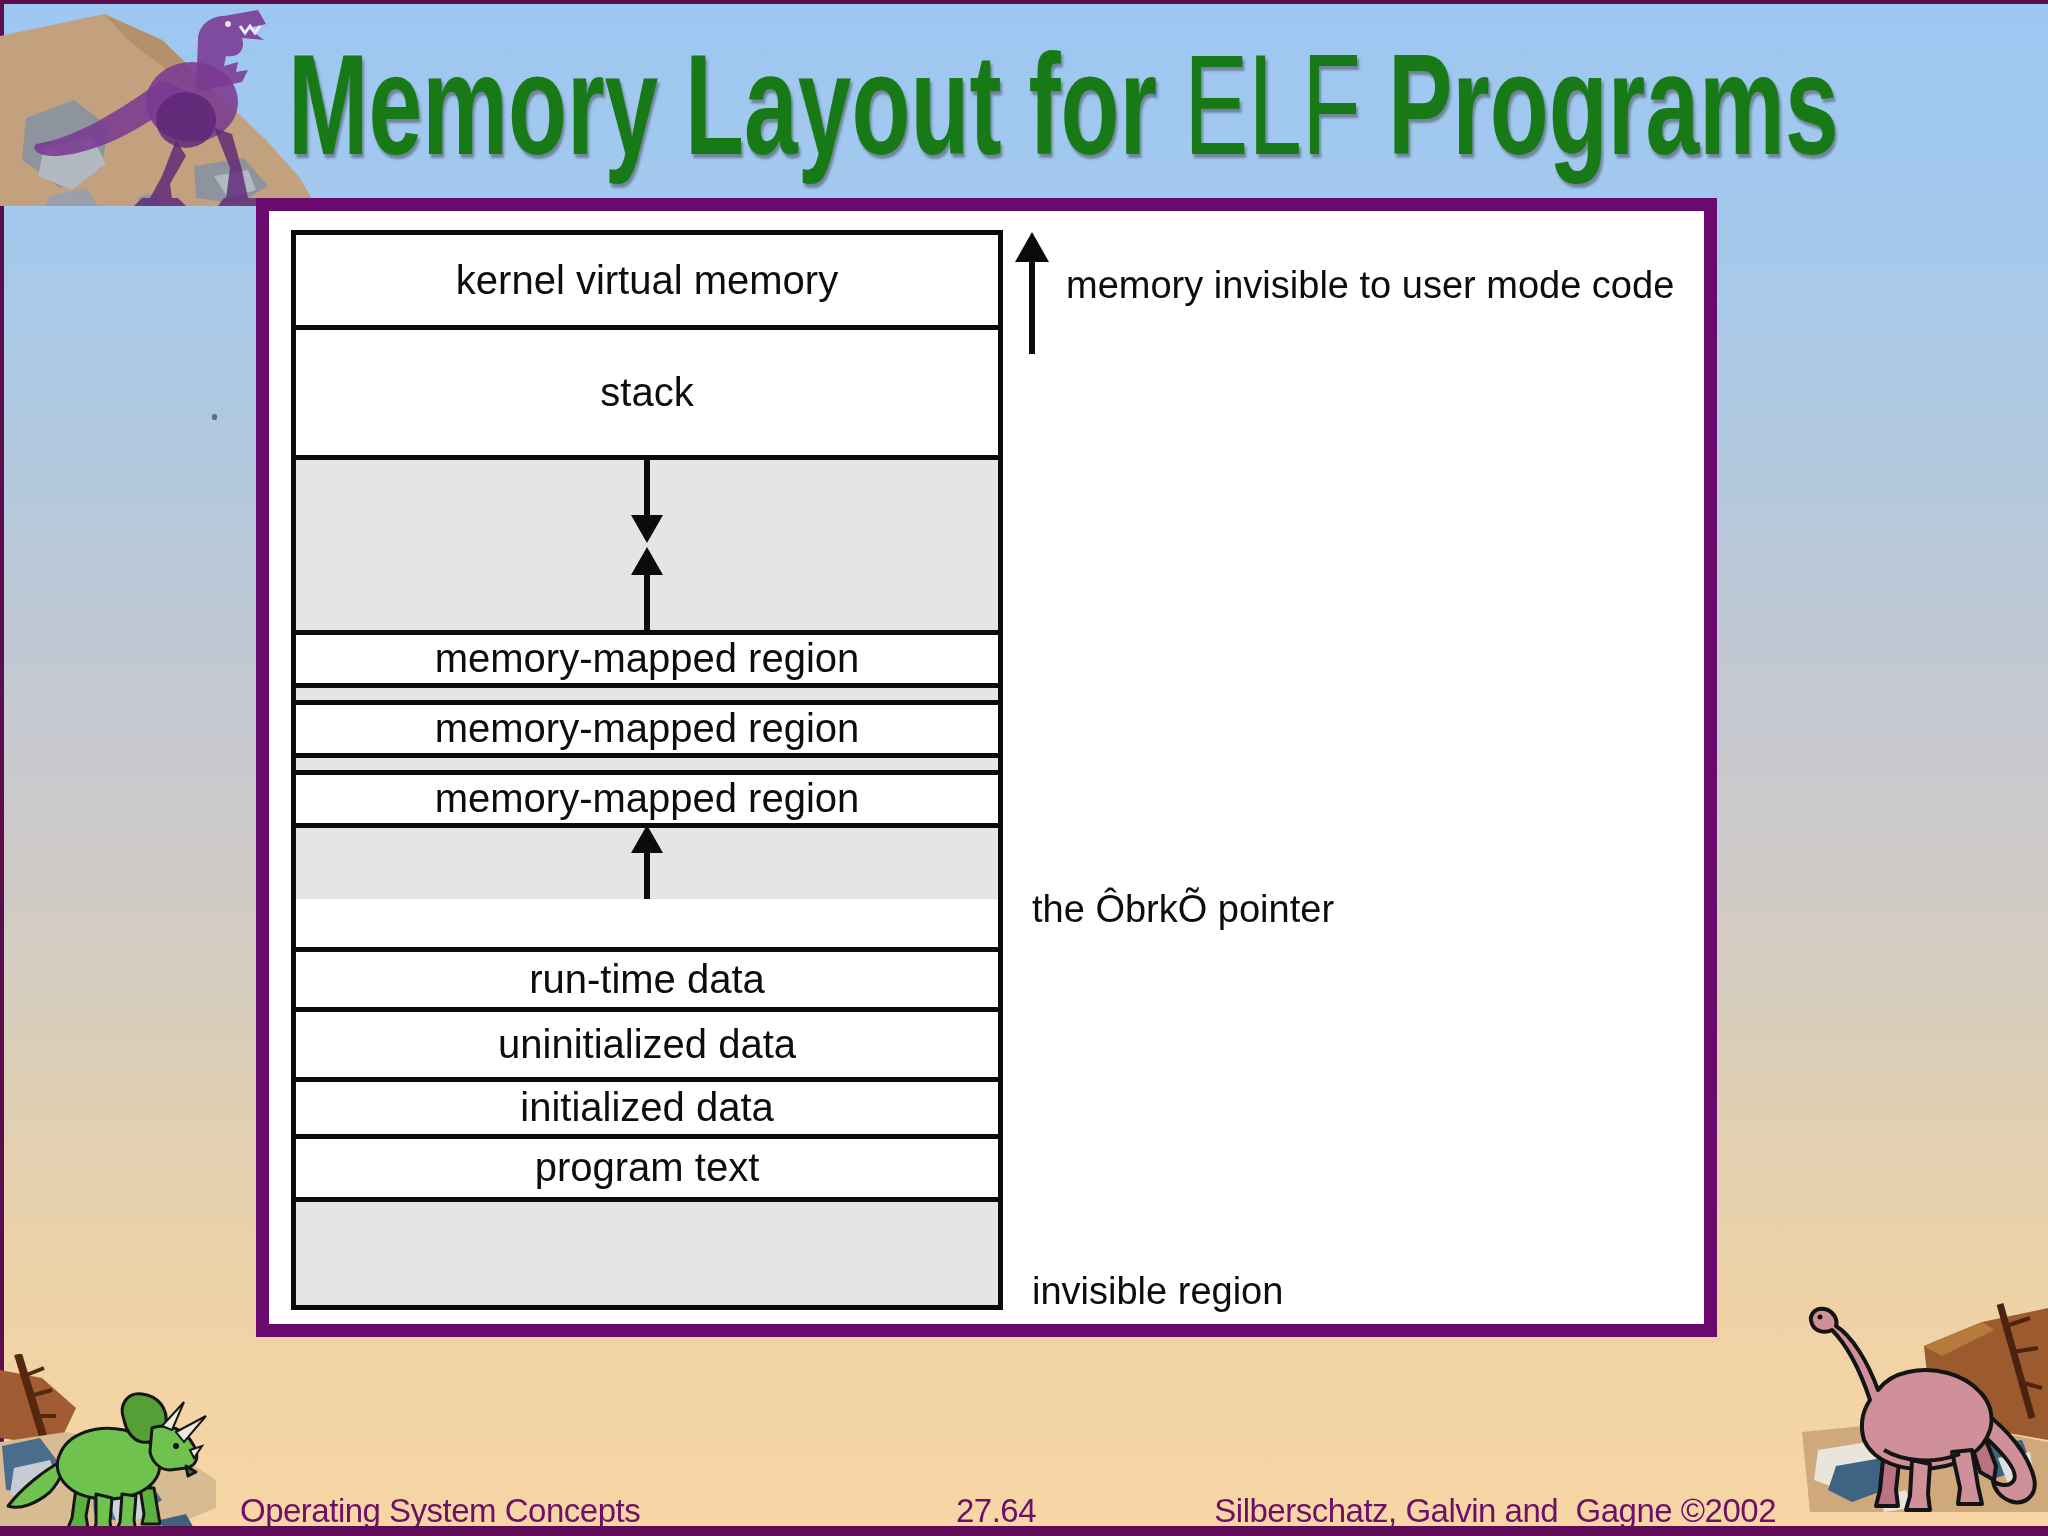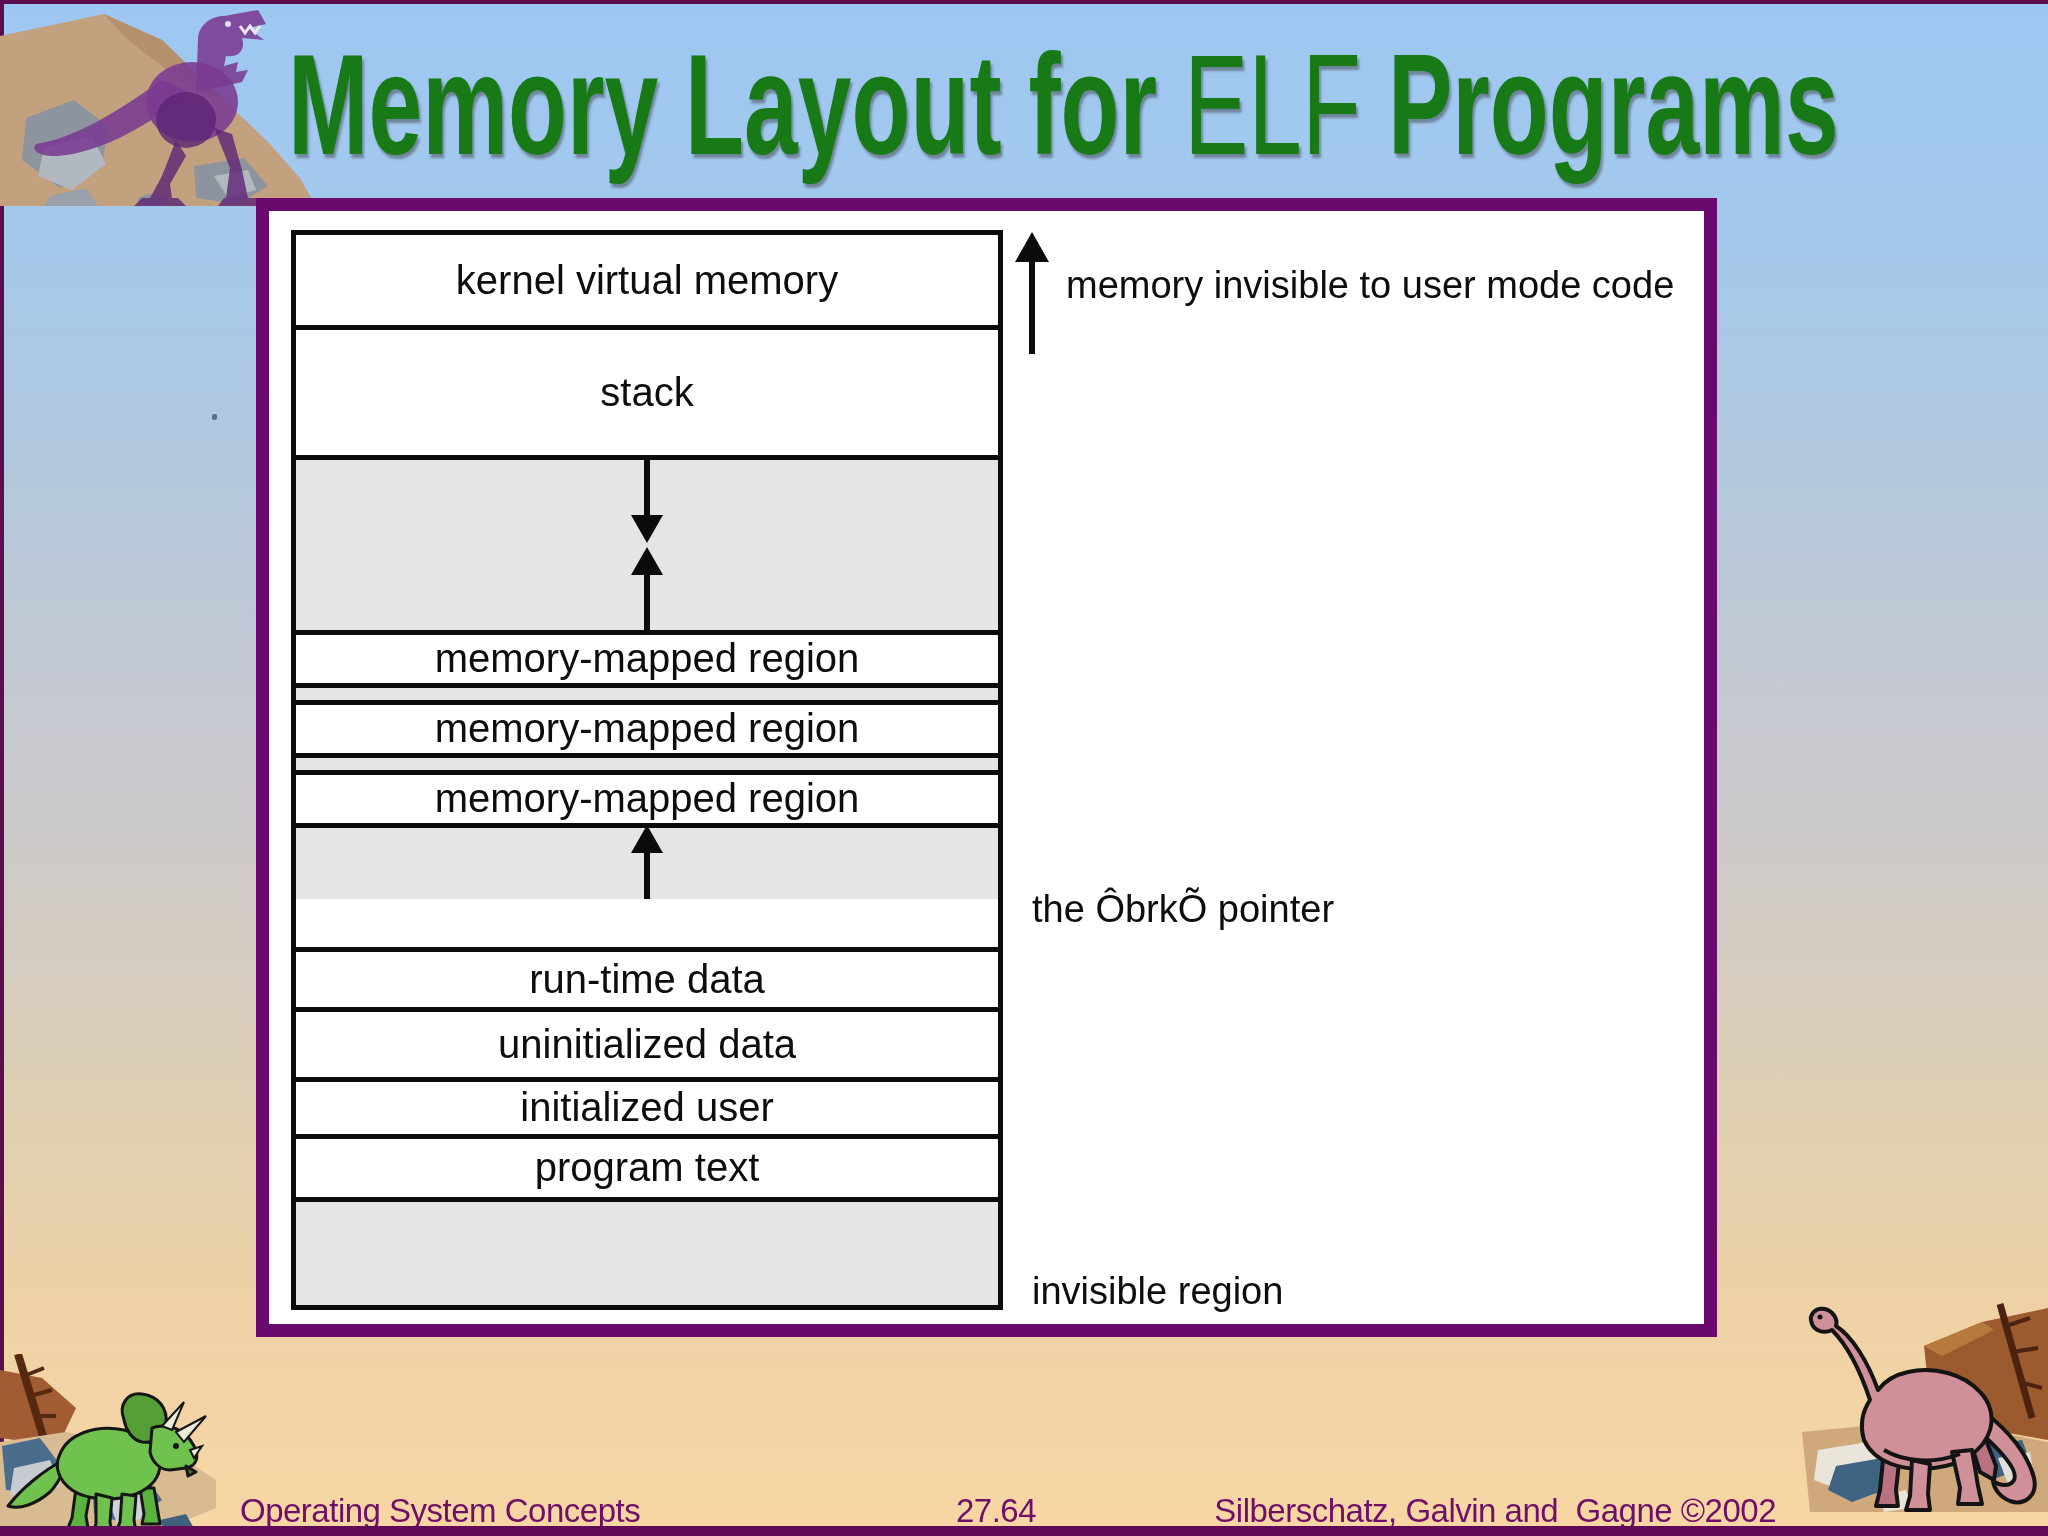--- a/index.html
+++ b/index.html
@@ -130,21 +130,21 @@
           <div class="aline h46"></div>
         </div>
       </div>
       <div class="row white r10">
         <span class="lbl">run-time data</span>
       </div>
       <div class="row white r11">
         <span class="lbl">uninitialized data</span>
       </div>
       <div class="row white r12">
-        <span class="lbl">initialized user</span>
+        <span class="lbl">initialized data</span>
       </div>
       <div class="row white r13">
         <span class="lbl">program text</span>
       </div>
       <div class="row gray r14"></div>
     </div>
 
     <div class="side-arrow">
       <div class="tri-up big"></div>
       <div class="aline h92"></div>

